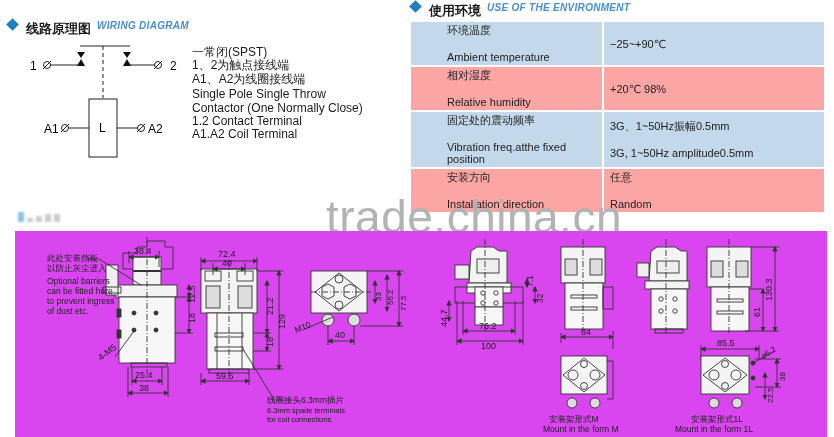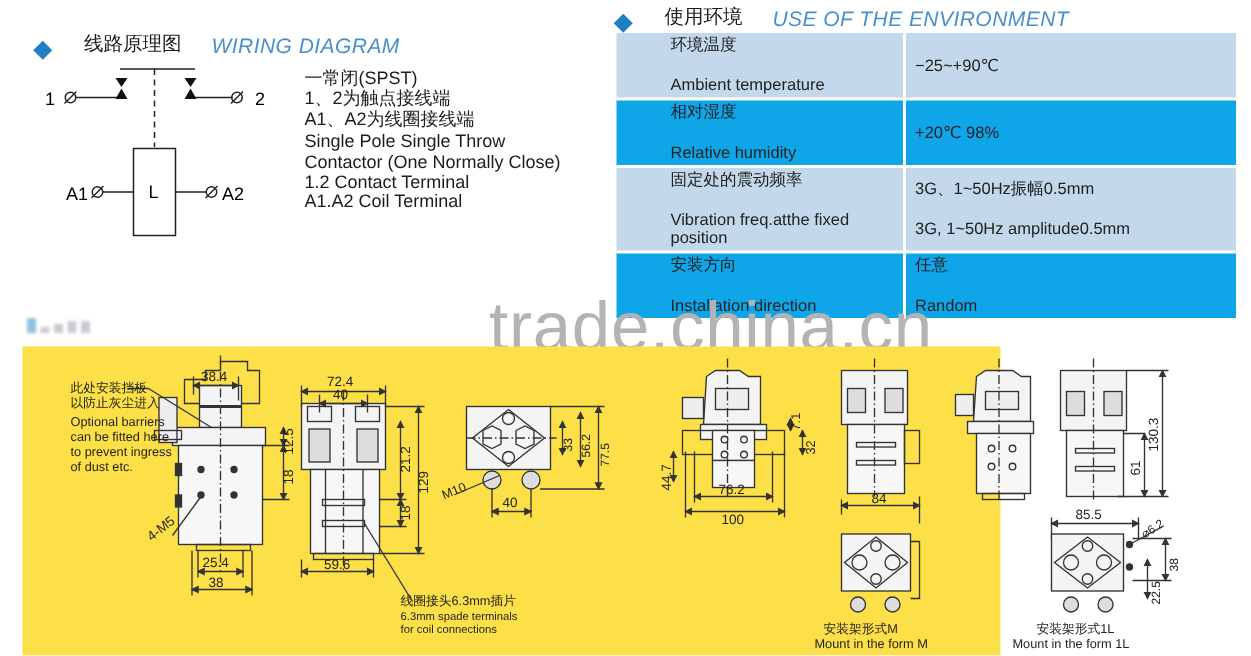--- a/index.html
+++ b/index.html
@@ -1,51 +1,51 @@
 <!DOCTYPE html>
 <html><head>
 <meta charset="utf-8">
 <style>
   * { box-sizing: border-box; margin: 0; padding: 0; }
   html, body { width: 834px; height: 437px; background: #ffffff; overflow: hidden; }
   body { position: relative; font-family: "Liberation Sans", "DejaVu Sans", sans-serif; color: #222; }
 
-  .section-title { position: absolute; display: flex; align-items: flex-end; gap: 20px; font-weight: normal; font-size: 13px; color: #1a1a1a; }
+  .section-title { position: absolute; display: flex; align-items: flex-start; gap: 6px; font-weight: bold; font-size: 13px; color: #1a1a1a; }
   .section-title .diamond { width: 9px; height: 9px; background: #1f7fc4; transform: rotate(45deg); margin-right: 3px; }
-  .section-title .en { color: #4a8fc9; font-style: italic; font-size: 14px; letter-spacing: 0.3px; }
-
-  #wiring-title { left: 24px; top: 20px; }
+  .section-title .en { color: #4a8fc9; font-style: italic; font-size: 10px; letter-spacing: 0.3px; }
+
+  #wiring-title { left: 8px; top: 20px; }
   #env-title { left: 411px; top: 2px; }
 
   .wiring-svg { position: absolute; left: 20px; top: 44px; }
 
-  .wiring-notes { position: absolute; left: 203px; top: 46px; font-size: 12px; line-height: 13.4px; color: #1c1c1c; }
+  .wiring-notes { position: absolute; left: 192px; top: 46px; font-size: 12px; line-height: 13.4px; color: #1c1c1c; }
   .wiring-notes div { white-space: nowrap; }
   .wiring-notes .gap { height: 2px; }
 
   table.env { position: absolute; left: 411px; top: 22px; width: 413px; border-collapse: collapse; font-size: 11px; line-height: 12px; }
   table.env td { padding: 2px 6px; vertical-align: middle; border-bottom: 2px solid #ffffff; }
   table.env td.k { width: 192px; border-right: 2px solid #ffffff; padding-left: 36px; }
   table.env tr.dark td { background: #c3d8ea; }
-  table.env tr.light td { background: #0ea5e9; }
+  table.env tr.light td { background: #fca5a5; }
   table.env .cn { display: block; }
   table.env .en { display: block; margin-top: 15px; }
   table.env tr.r0 td { height: 27px; }
   table.env tr.r1 td { height: 27px; }
   table.env tr.r2 td { height: 27px; }
   table.env tr.r3 td { height: 29px; }
   table.env tr.r4 td { height: 26px; }
   table.env tr.r5 td { height: 29px; }
 
   .blurred-tag { position: absolute; left: 18px; top: 210px; width: 60px; height: 12px; display: flex; gap: 3px; align-items: flex-end; }
   .blurred-tag span { display: block; width: 6px; background: #c8ccd2; filter: blur(1px); }
 
   .watermark { position: absolute; left: 326px; top: 190px; font-size: 46px; color: #b3b3b3; letter-spacing: 0.5px; }
 
-  .drawing-panel { position: absolute; left: 15px; top: 231px; width: 652px; height: 206px; background: #fde047; }
+  .drawing-panel { position: absolute; left: 15px; top: 231px; width: 812px; height: 206px; background: #d946ef; }
   .drawing-svg { position: absolute; left: 0; top: 0; }
   .drawing-svg text { font-family: "Liberation Sans", "DejaVu Sans", sans-serif; fill: #222; }
 </style>
 </head>
 <body>
 
 <div id="wiring-title" class="section-title">
   <span class="diamond"></span>
   <span>线路原理图</span>
   <span class="en">WIRING DIAGRAM</span>

